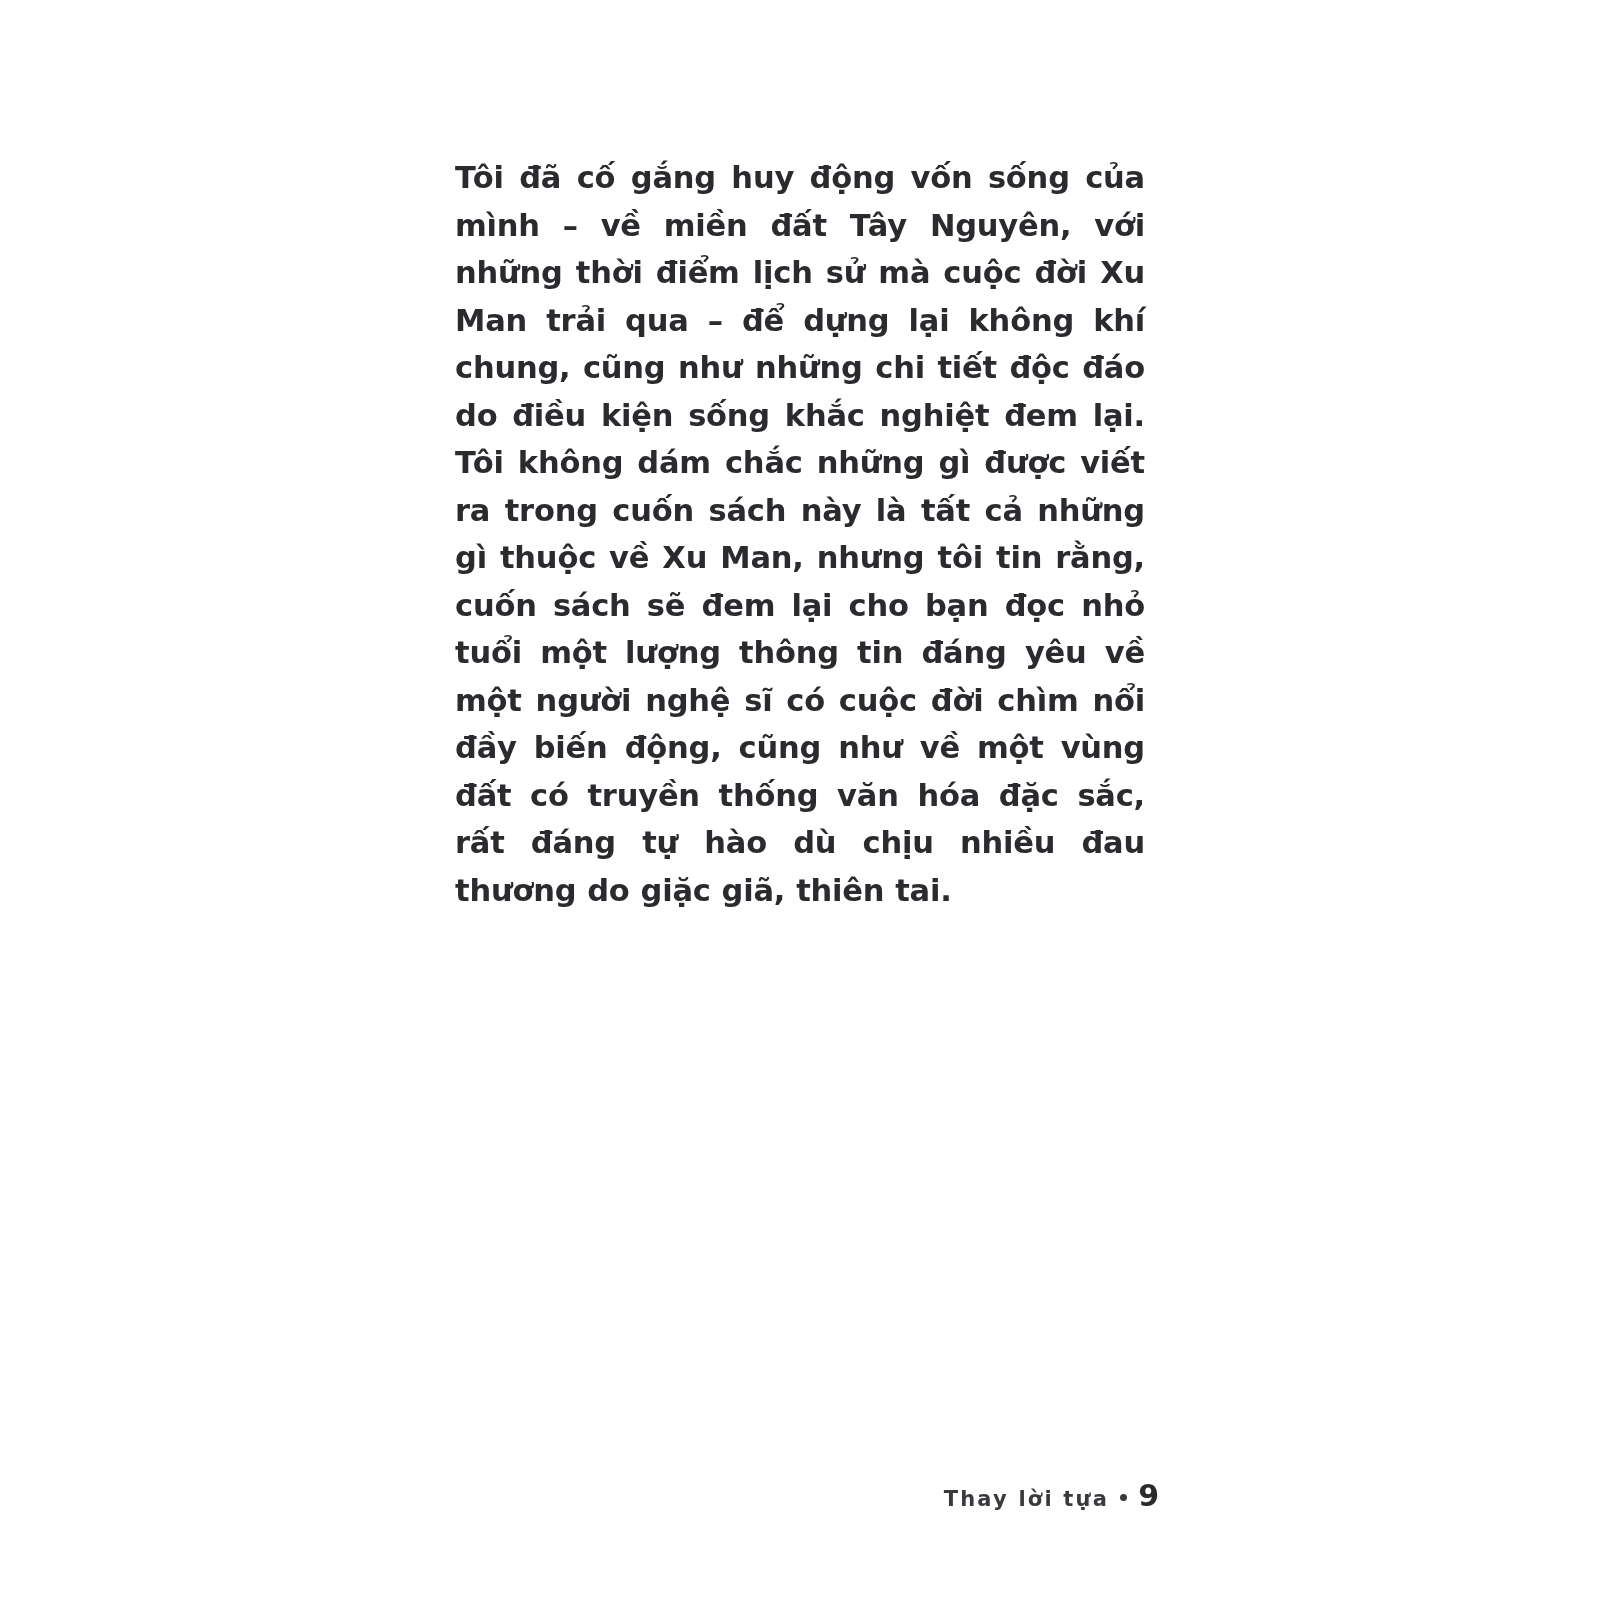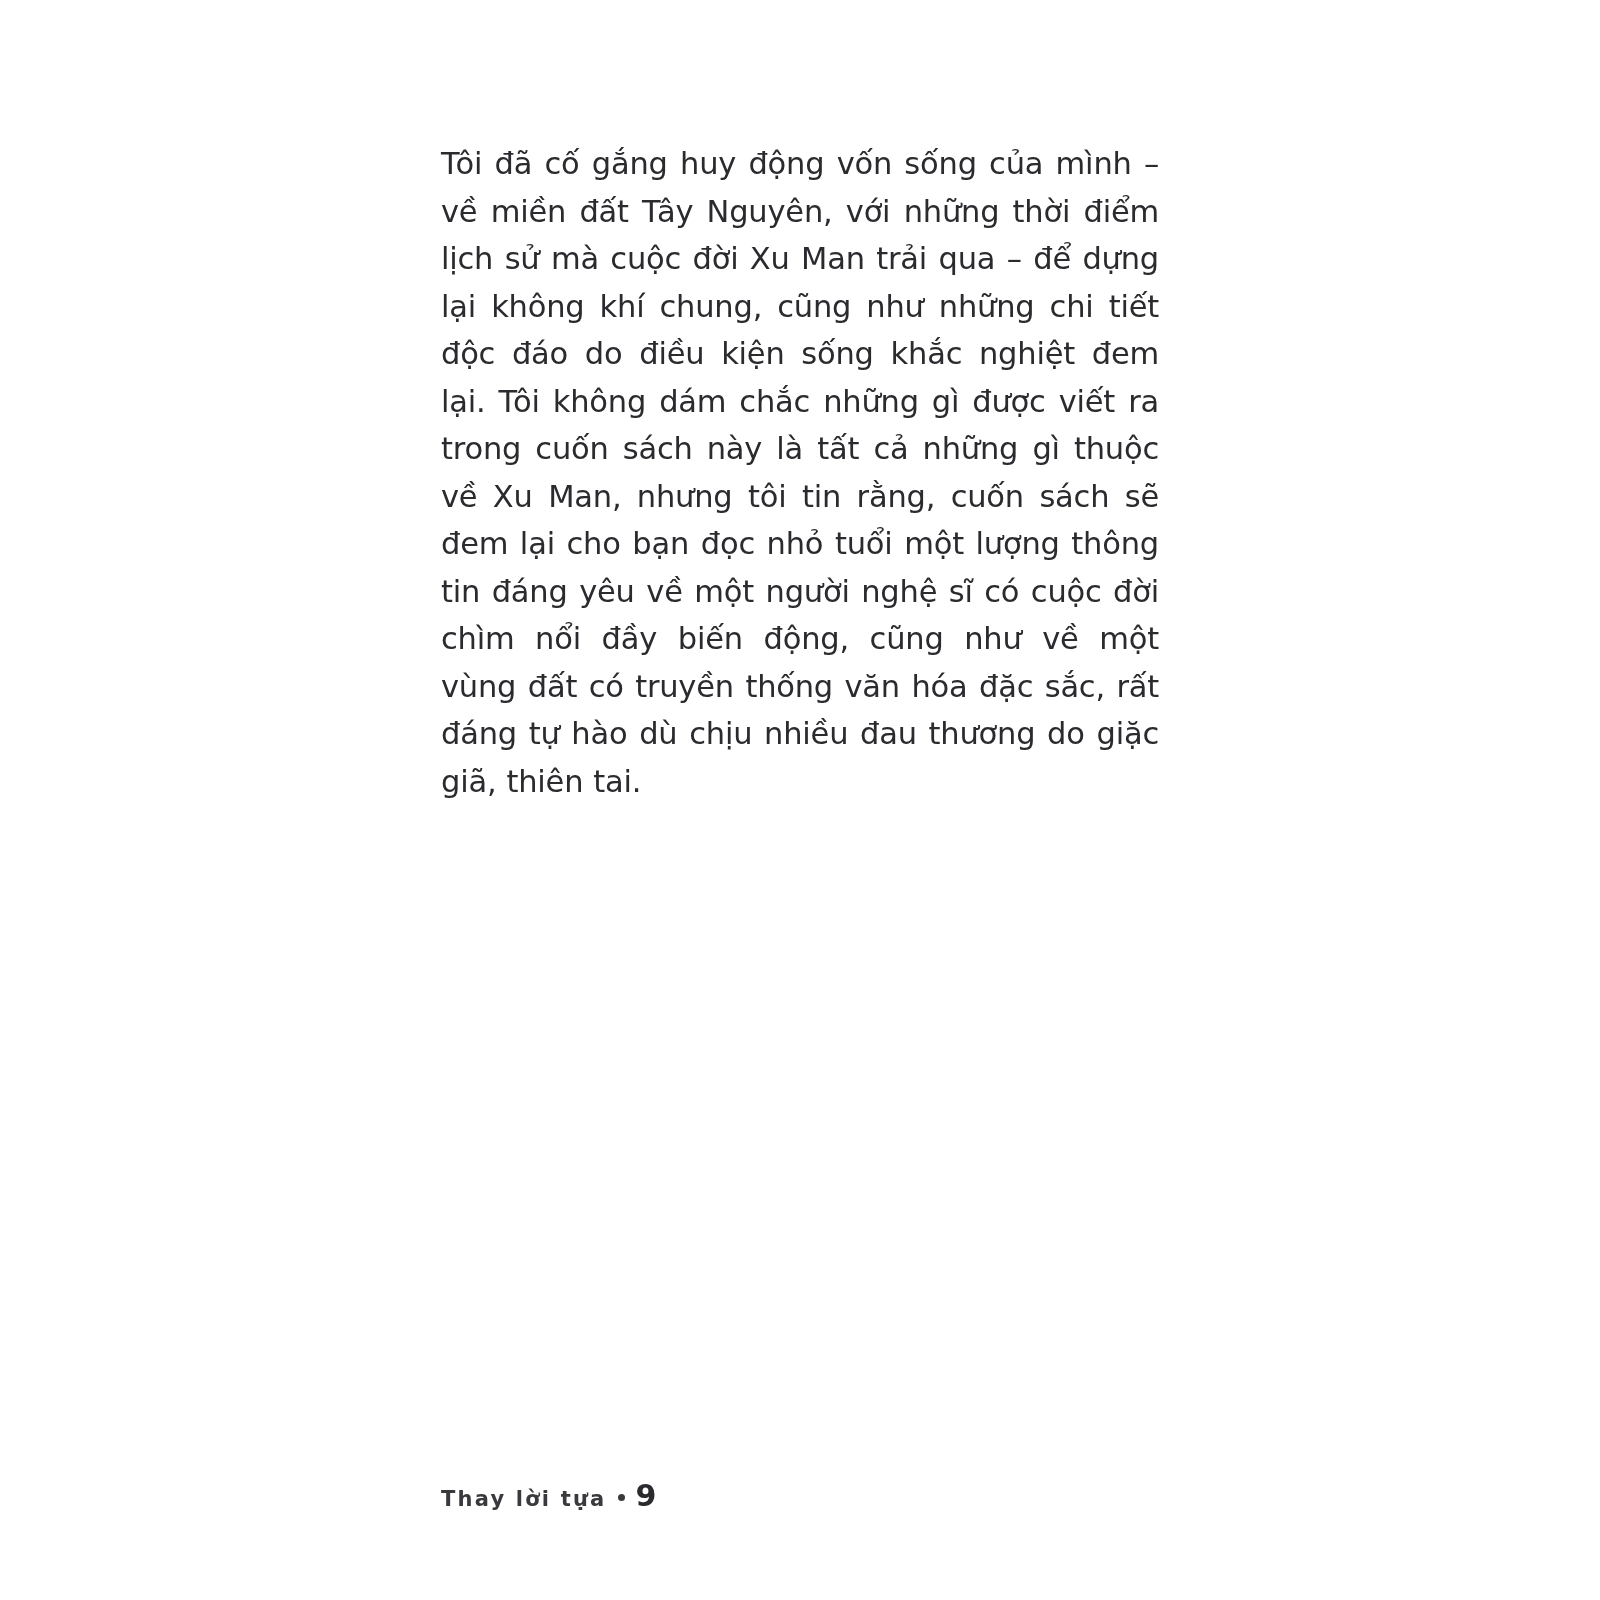--- a/index.html
+++ b/index.html
@@ -24,39 +24,41 @@
   }
 
   .text-block {
     position: absolute;
     left: 441px;
     top: 140px;
     width: 718px;
   }
 
   .body-paragraph {
-    margin: 0;
+    margin: 14px;
     font-family: "DejaVu Sans", sans-serif;
     font-size: 30.5px;
     line-height: 47.5px;
     color: #2b2b2f;
     text-align: justify;
     text-justify: inter-word;
     letter-spacing: -0.2px;
     word-spacing: 0.5px;
     hyphens: none;
+    font-weight: bold;
   }
 
   .footer {
     position: absolute;
     left: 441px;
     top: 1478px;
     width: 718px;
     display: flex;
     align-items: baseline;
+    justify-content: flex-end;
     gap: 11px;
   }
 
   .footer-label {
     font-family: "DejaVu Sans", sans-serif;
     font-size: 21px;
     letter-spacing: 2.2px;
     color: #3a3a3e;
     font-weight: 600;
   }

